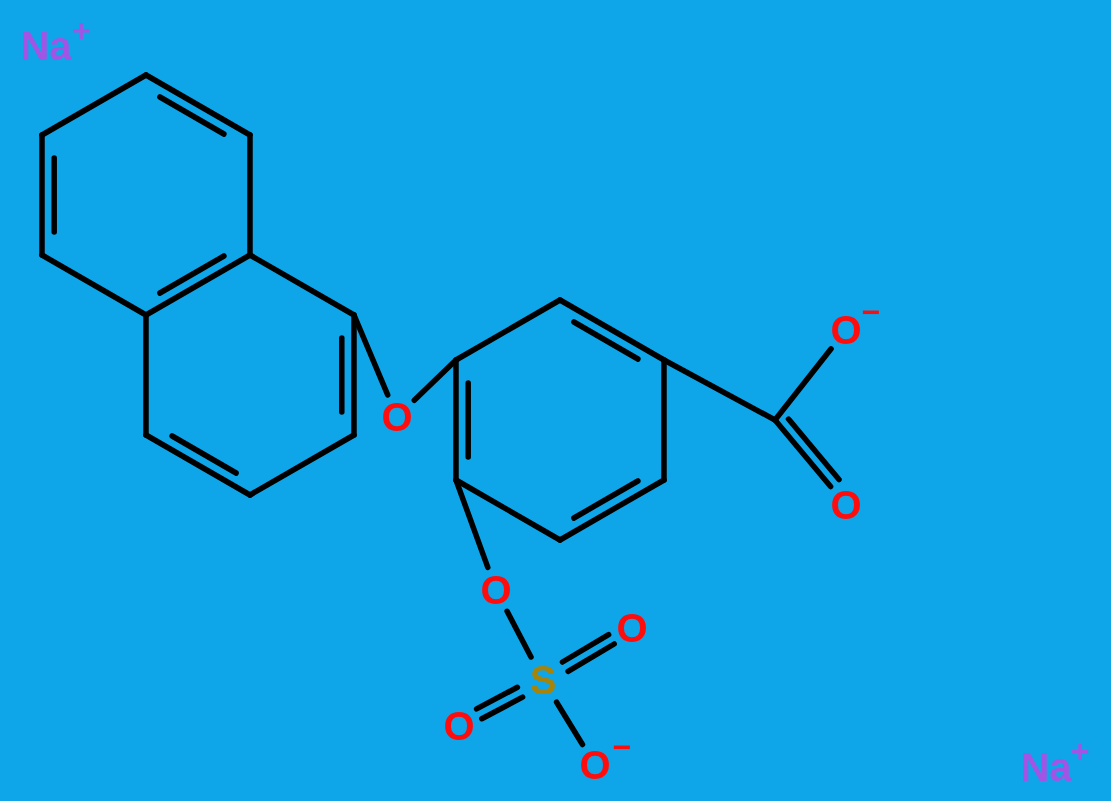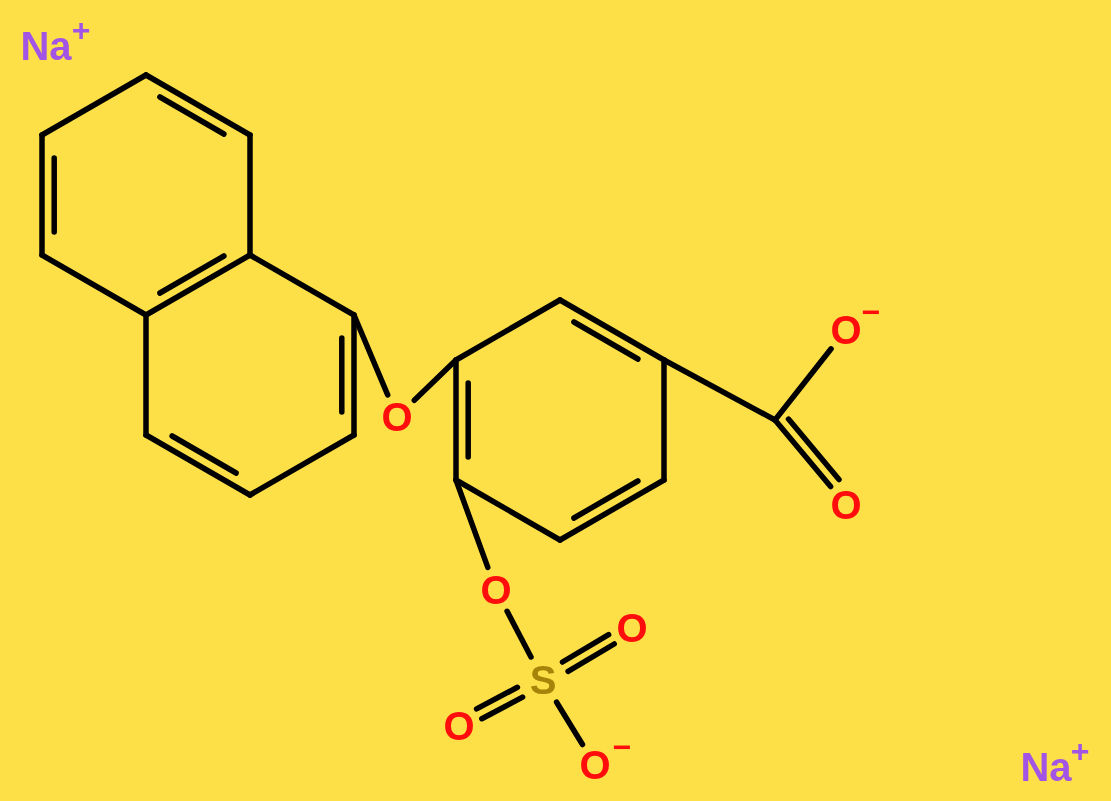--- a/index.html
+++ b/index.html
@@ -5,21 +5,21 @@
   html, body {
     margin: 0;
     padding: 0;
     background: #ffffff;
     font-family: "Liberation Sans", "DejaVu Sans", sans-serif;
   }
   .canvas-wrap {
     position: relative;
     width: 1111px;
     height: 801px;
-    background: #fde047;
+    background: #0ea5e9;
     overflow: hidden;
   }
   svg.molecule {
     display: block;
     width: 1111px;
     height: 801px;
   }
   svg.molecule text {
     font-family: "Liberation Sans", "DejaVu Sans", sans-serif;
     font-weight: bold;

